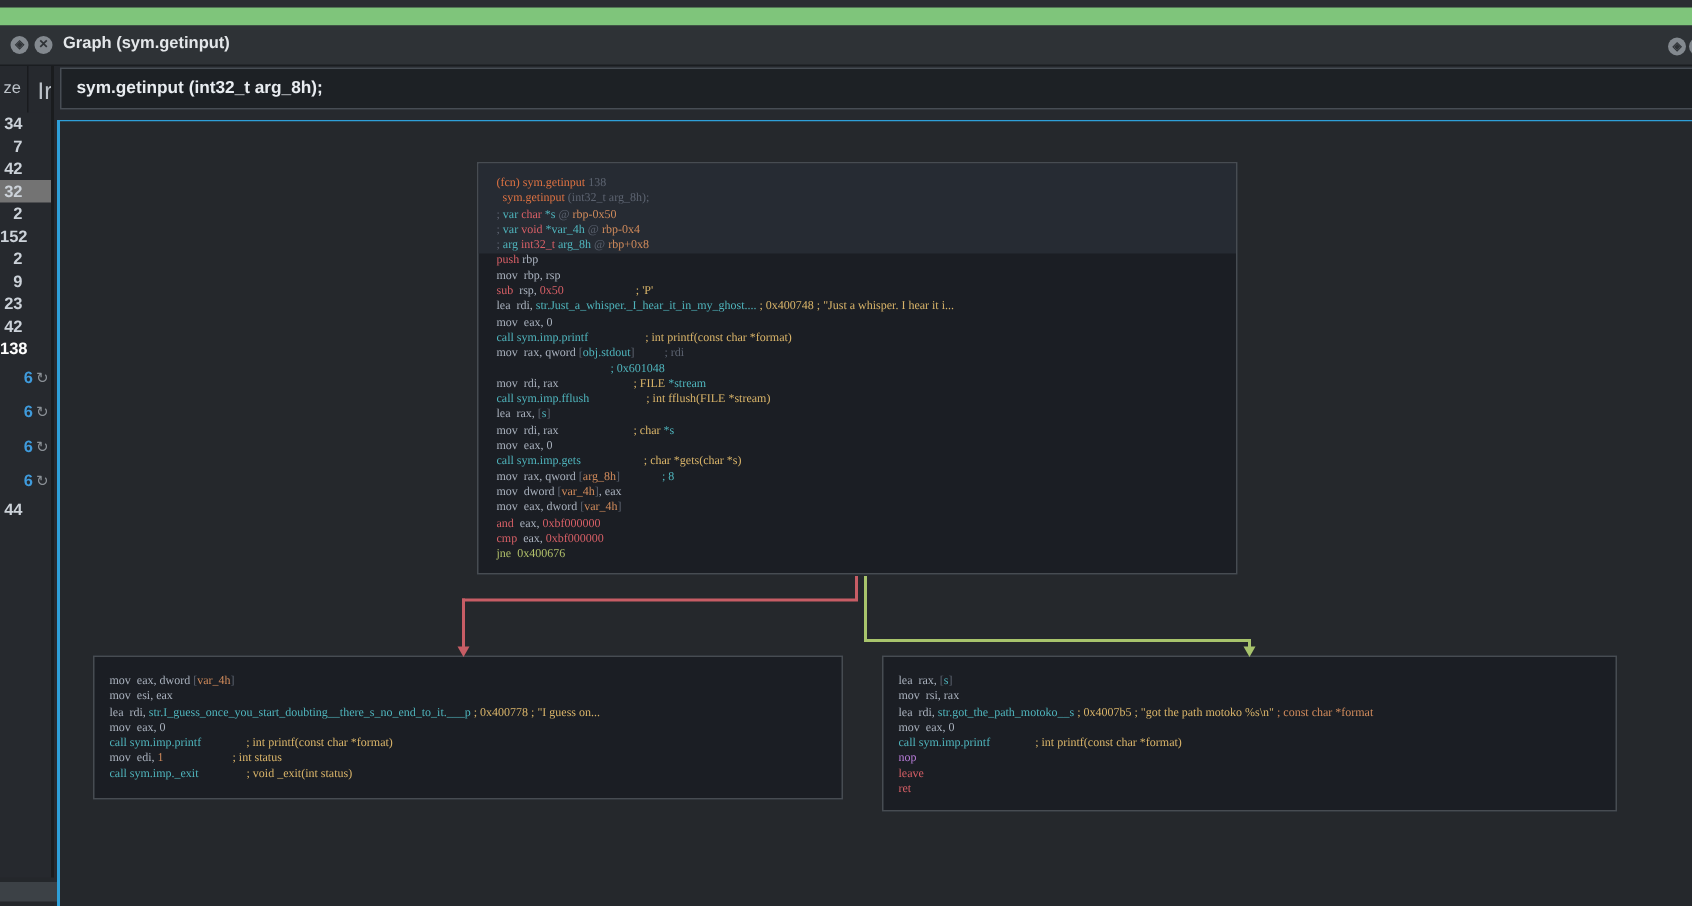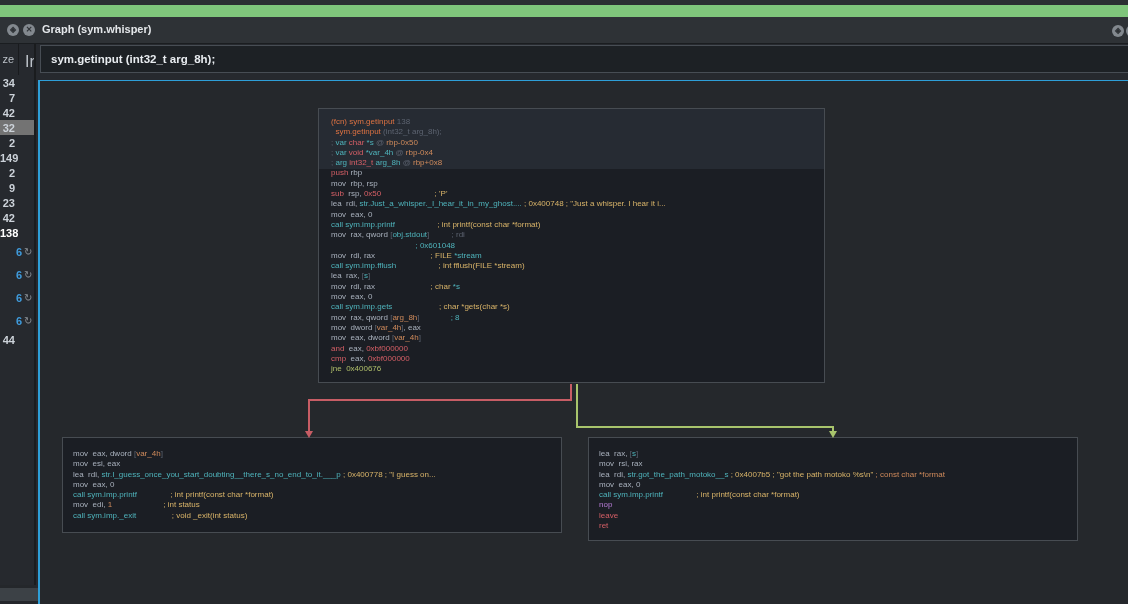--- a/index.html
+++ b/index.html
@@ -48,21 +48,21 @@
   #panel-sep { position:absolute; left:34px; top:44px; width:2px; height:560px; background:#1a1c1e; }
 
   
   #graph-border-l { position:absolute; left:38px; top:80px; width:2px; height:524px; }
   #graph-border-t { position:absolute; left:38px; top:80px; width:1090px; height:1px; }
   #graph     { position:absolute; left:40px; top:81px; width:1088px; height:523px;
                background:#25282c; overflow:hidden; }
 
   .block     { position:absolute; background:#1b1e24; border:1px solid #474c52; overflow:hidden; }
   .hdr-bg    { position:absolute; left:0; top:0; right:0; background:#262b33; }
-  .code      { position:relative; padding:8px 0 0 12px; font-family:Liberation Sans, sans-serif;
+  .code      { position:relative; padding:8px 0 0 12px; font-family:Liberation Serif, serif;
                font-size:8px; line-height:10.3px; white-space:pre; }
   .block.small .code { padding-left:10px; padding-top:11px; }
 
   .tk-w  { color:#a9b1bd; }
   .tk-gy { color:#5c6370; }
   .tk-cy { color:#4fb4bc; }
   .tk-rd { color:#d65f66; }
   .tk-or { color:#cf8a5b; }
   .tk-yl { color:#d9b469; }
   .tk-gn { color:#b0bf6a; }
@@ -78,21 +78,21 @@
 <body>
 
 <div id="stage">
 
   <div id="topstrip"></div>
   <div id="greenbar" style="background: rgb(127, 197, 123);"></div>
 
   <div id="titlebar">
     <span id="tb-undock" class="circ-ic">◈</span>
     <span id="tb-close" class="circ-ic">✕</span>
-    <span id="tb-title">Graph (sym.whisper)</span>
+    <span id="tb-title">Graph (sym.getinput)</span>
     <span id="tb-undock-r" class="circ-ic">◈</span>
     <span id="tb-edge-r" class="circ-ic"></span>
   </div>
 
   <div id="sigrow">
     <span id="col-hdr-ze">ze</span>
     <span class="vsep" style="left:18px"></span>
     <span id="col-hdr-ir">Ir</span>
     <div id="sigbox">
       <span>sym.getinput (int32_t arg_8h);</span>
@@ -109,21 +109,21 @@
       <div class="sb-row" style="height: 15px;">
         <span class="sb-num">42</span>
       </div>
       <div class="sb-row sel" style="height: 15px;">
         <span class="sb-num">32</span>
       </div>
       <div class="sb-row" style="height: 15px;">
         <span class="sb-num">2</span>
       </div>
       <div class="sb-row" style="height: 15px;">
-        <span class="sb-num">149</span>
+        <span class="sb-num">152</span>
       </div>
       <div class="sb-row" style="height: 15px;">
         <span class="sb-num">2</span>
       </div>
       <div class="sb-row" style="height: 15px;">
         <span class="sb-num">9</span>
       </div>
       <div class="sb-row" style="height: 15px;">
         <span class="sb-num">23</span>
       </div>

